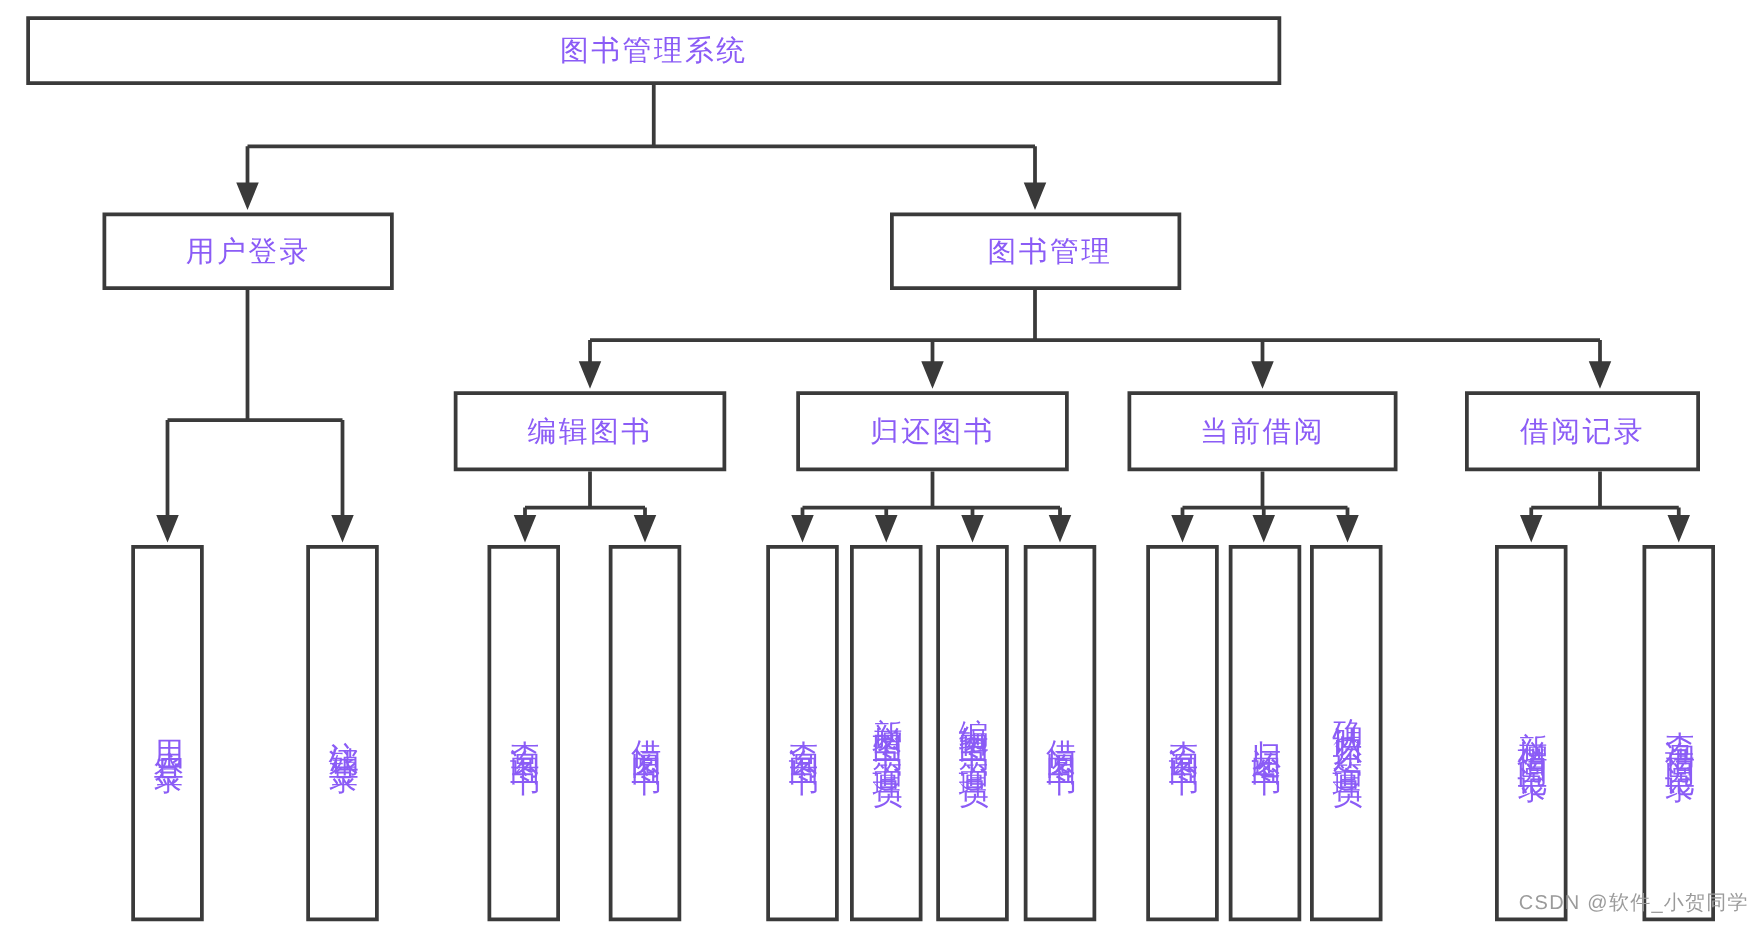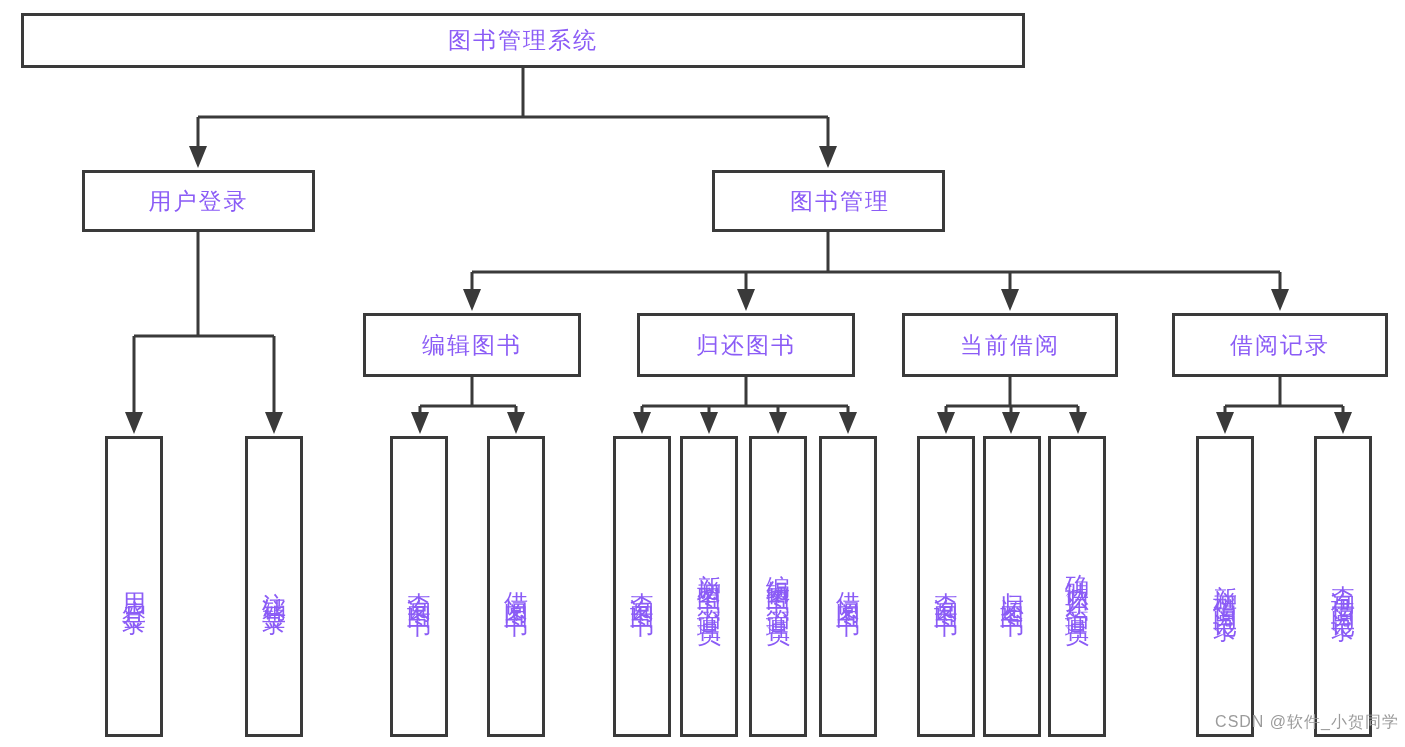--- a/index.html
+++ b/index.html
@@ -12,21 +12,21 @@
        color:#8b5cf6;font-size:23px;letter-spacing:2px;white-space:nowrap;}
   .leaf span{writing-mode:vertical-rl;text-orientation:mixed;
        font-size:24px;letter-spacing:7px;line-height:1;}
   
   #n-root   {left:21px;  top:13px;  width:1004px;height:55px;}
   #n-user   {left:82px;  top:170px; width:233px; height:62px;}
   #n-book   {left:712px; top:170px; width:233px; height:62px;padding-left:23px;}
   #n-new    {left:363px; top:313px; width:218px; height:64px;}
   #n-borrow {left:637px; top:313px; width:218px; height:64px;}
   #n-current{left:902px; top:313px; width:216px; height:64px;}
-  #n-record {left:1172px;top:313px; width:216px; height:64px;}
+  #n-record {left:1172px;top:313px; width:188px; height:64px;}
   .leaf{top:436px;height:301px;width:58px;}
   #l-1 {left:105px;}  #l-2 {left:245px;}
   #l-3 {left:390px;}  #l-4 {left:487px;}
   #l-5 {left:613px;}  #l-6 {left:680px;}
   #l-7 {left:749px;}  #l-8 {left:819px;}
   #l-9 {left:917px;}  #l-10{left:983px;}
   #l-11{left:1048px;} #l-12{left:1196px;}
   #l-13{left:1314px;}
   .watermark{position:absolute;right:6px;top:712px;color:#9b9b9b;
        font-size:16px;letter-spacing:1px;z-index:5;}

